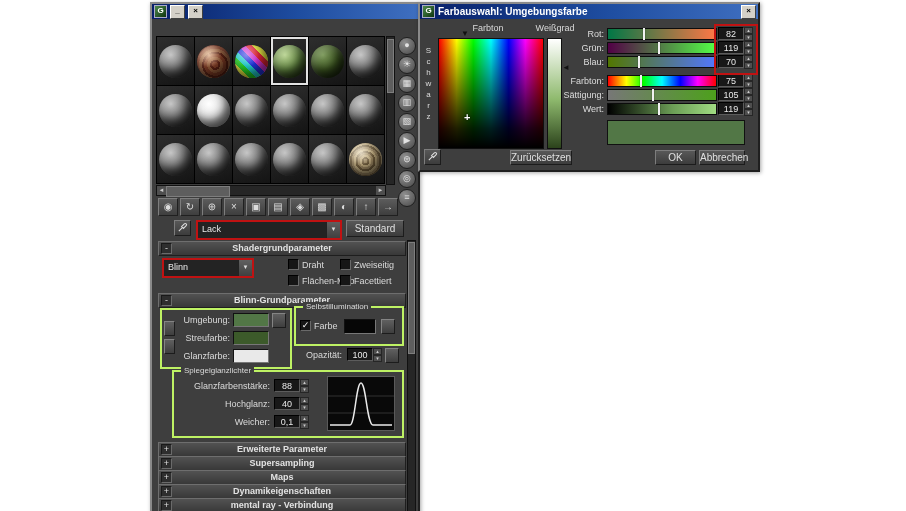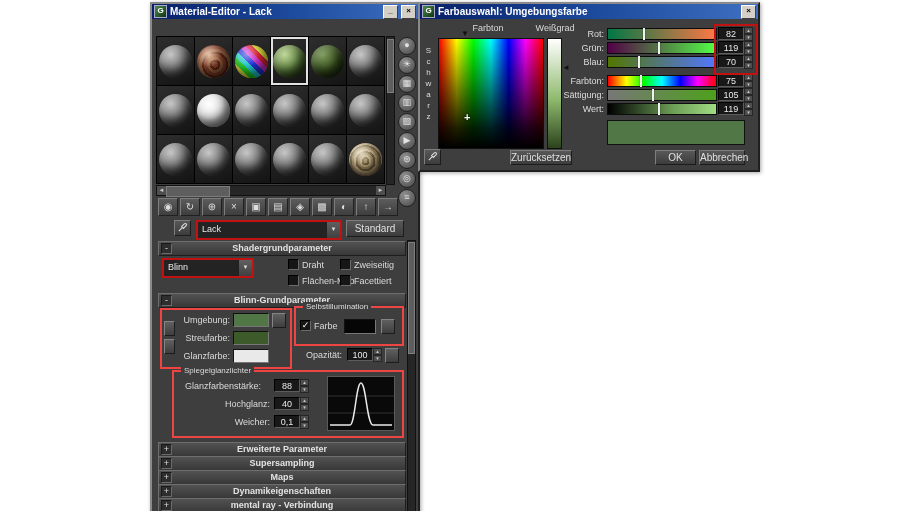--- a/index.html
+++ b/index.html
@@ -48,21 +48,21 @@
 
   .lbl{position:absolute;color:#dadada;font-size:9px;line-height:11px}
   .cb{position:absolute;display:flex;align-items:center;gap:3px;color:#dadada;font-size:9px}
   .cb-box{width:9px;height:9px;background:#161616;border:1px solid;border-color:#000 #6a6a6a #6a6a6a #000;color:#fff;font-size:9px;line-height:8px;text-align:center}
 
   .spin{position:absolute;display:flex;height:13px}
   .spin-val{width:24px;background:#181818;border:1px solid;border-color:#000 #5c5c5c #5c5c5c #000;color:#e8e8e8;font-size:9px;line-height:12px;text-align:center}
   .spin-btns{display:flex;flex-direction:column;width:9px}
   .sarrow{flex:1;background:#4e4e4e;border:1px solid #262626;color:#ccc;font-size:5px;line-height:5px;text-align:center}
 
-  .red-box{position:absolute;border:2px solid #ef4444}
+  .red-box{position:absolute;border:2px solid #bef264}
   .group-title{position:absolute;top:-6px;left:7px;background:#3e3e3e;padding:0 3px;color:#dadada;font-size:8px;line-height:10px}
   .swatch{display:inline-block;border:1px solid;border-color:#111 #777 #777 #111}
   .crow{position:absolute;left:12px;display:flex;align-items:center;height:14px}
   .clabel{width:56px;text-align:right;color:#dadada;font-size:9px;padding-right:3px}
 
   .graph{position:absolute;background:#090909;border:1px solid #5a5a5a}
 
   
   .vtext{position:absolute;writing-mode:vertical-rl;text-orientation:upright;font-size:8px;letter-spacing:2px;color:#dcdcdc}
   .hsbox{position:absolute;border:1px solid #101010;background:
@@ -82,21 +82,20 @@
   .slab{position:absolute;left:116px;width:68px;text-align:right;color:#dcdcdc;font-size:9px;line-height:11px}
   .annot{position:absolute;border:2px solid #c01212;pointer-events:none}
   .preview{position:absolute;border:1px solid #111}
 </style>
 </head>
 <body>
 
 <div class="window" style="left:150px;top:2px;width:266px;height:512px">
   <div class="titlebar">
     <span class="app-ico">G</span>
-    <span class="tb-title">Material-Editor - Lack</span>
     <span class="tb-btn">_</span>
     <span class="tb-btn">×</span>
   </div>
 
   <div class="sgrid">
     <div class="slot">
         <div class="sphere s-gray"></div>
       </div>
     <div class="slot">
         <div class="sphere s-brown"></div>
@@ -259,21 +258,21 @@
     <span class="spin-val">100</span>
     <span class="spin-btns">
         <span class="sarrow">▴</span>
         <span class="sarrow">▾</span>
       </span>
   </div>
   <span class="mini-btn" style="left:233px;top:344px;width:12px;height:13px"></span>
 
   <div class="red-box" style="left:20px;top:366px;width:228px;height:64px">
     <span class="group-title">Spiegelglanzlichter</span>
-    <span class="lbl" style="left:2px;top:9px;width:94px;text-align:center">Glanzfarbenstärke:</span>
+    <span class="lbl" style="left:2px;top:9px;width:94px;text-align:right">Glanzfarbenstärke:</span>
     <div class="spin" style="left:100px;top:7px">
       <span class="spin-val">88</span>
       <span class="spin-btns">
           <span class="sarrow">▴</span>
           <span class="sarrow">▾</span>
         </span>
     </div>
     <span class="lbl" style="left:2px;top:27px;width:94px;text-align:right">Hochglanz:</span>
     <div class="spin" style="left:100px;top:25px">
       <span class="spin-val">40</span>

